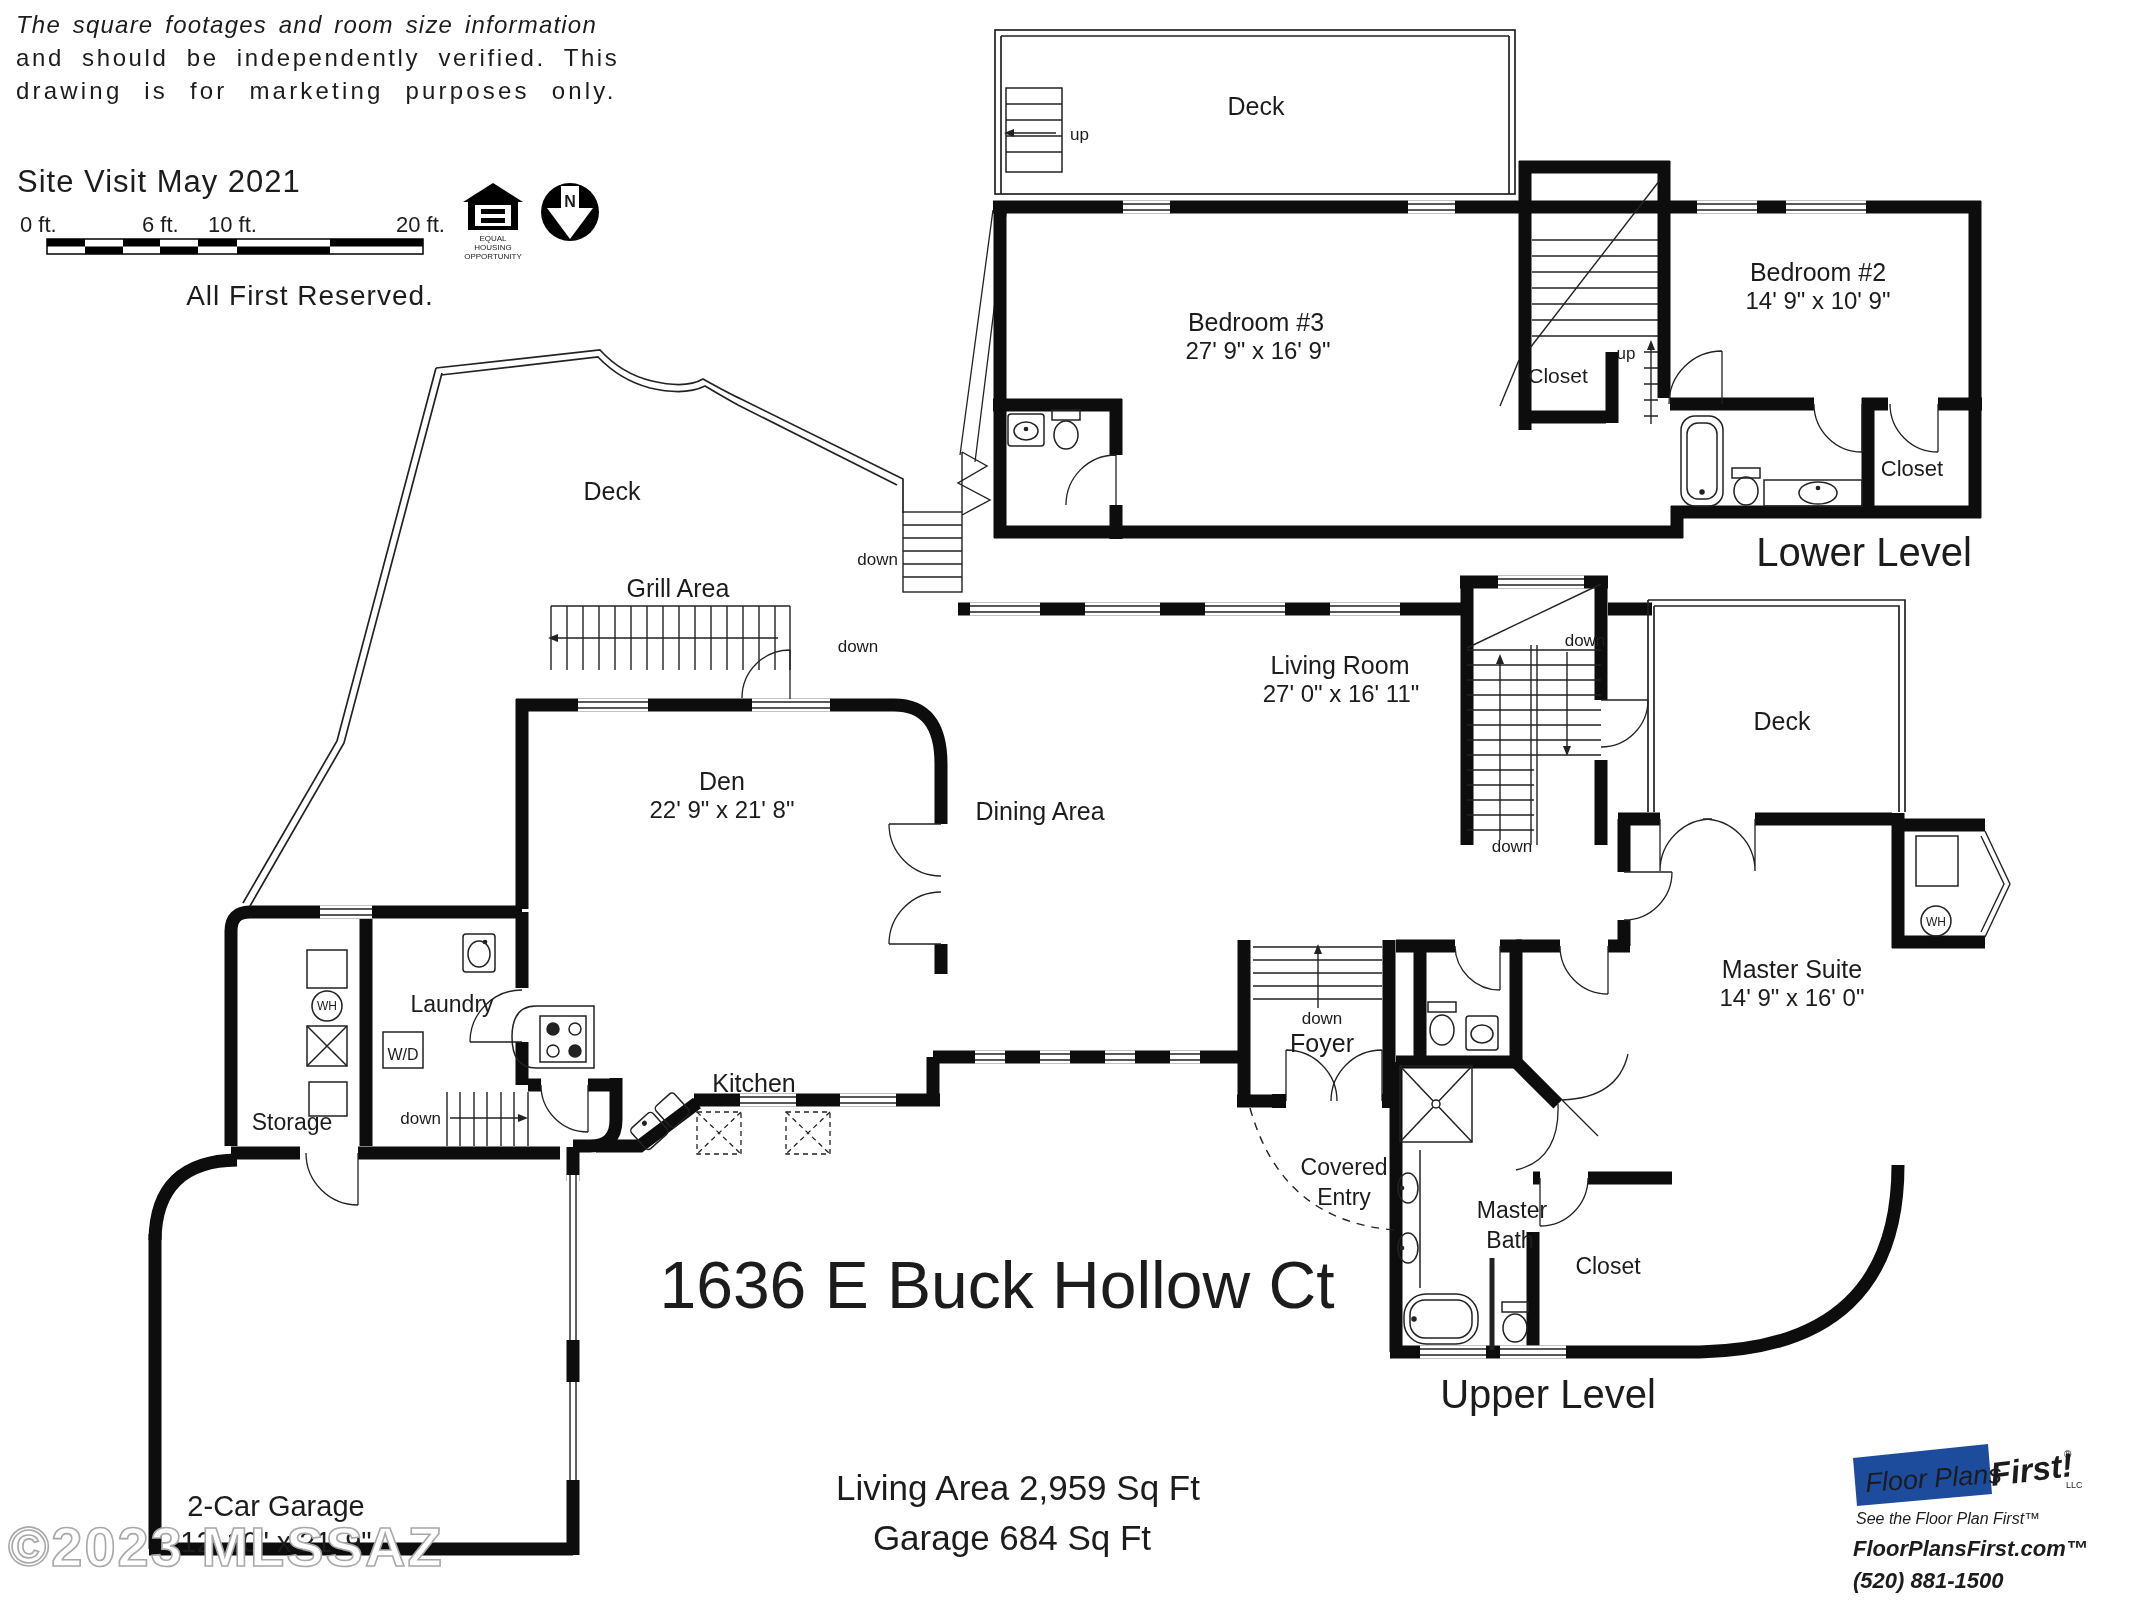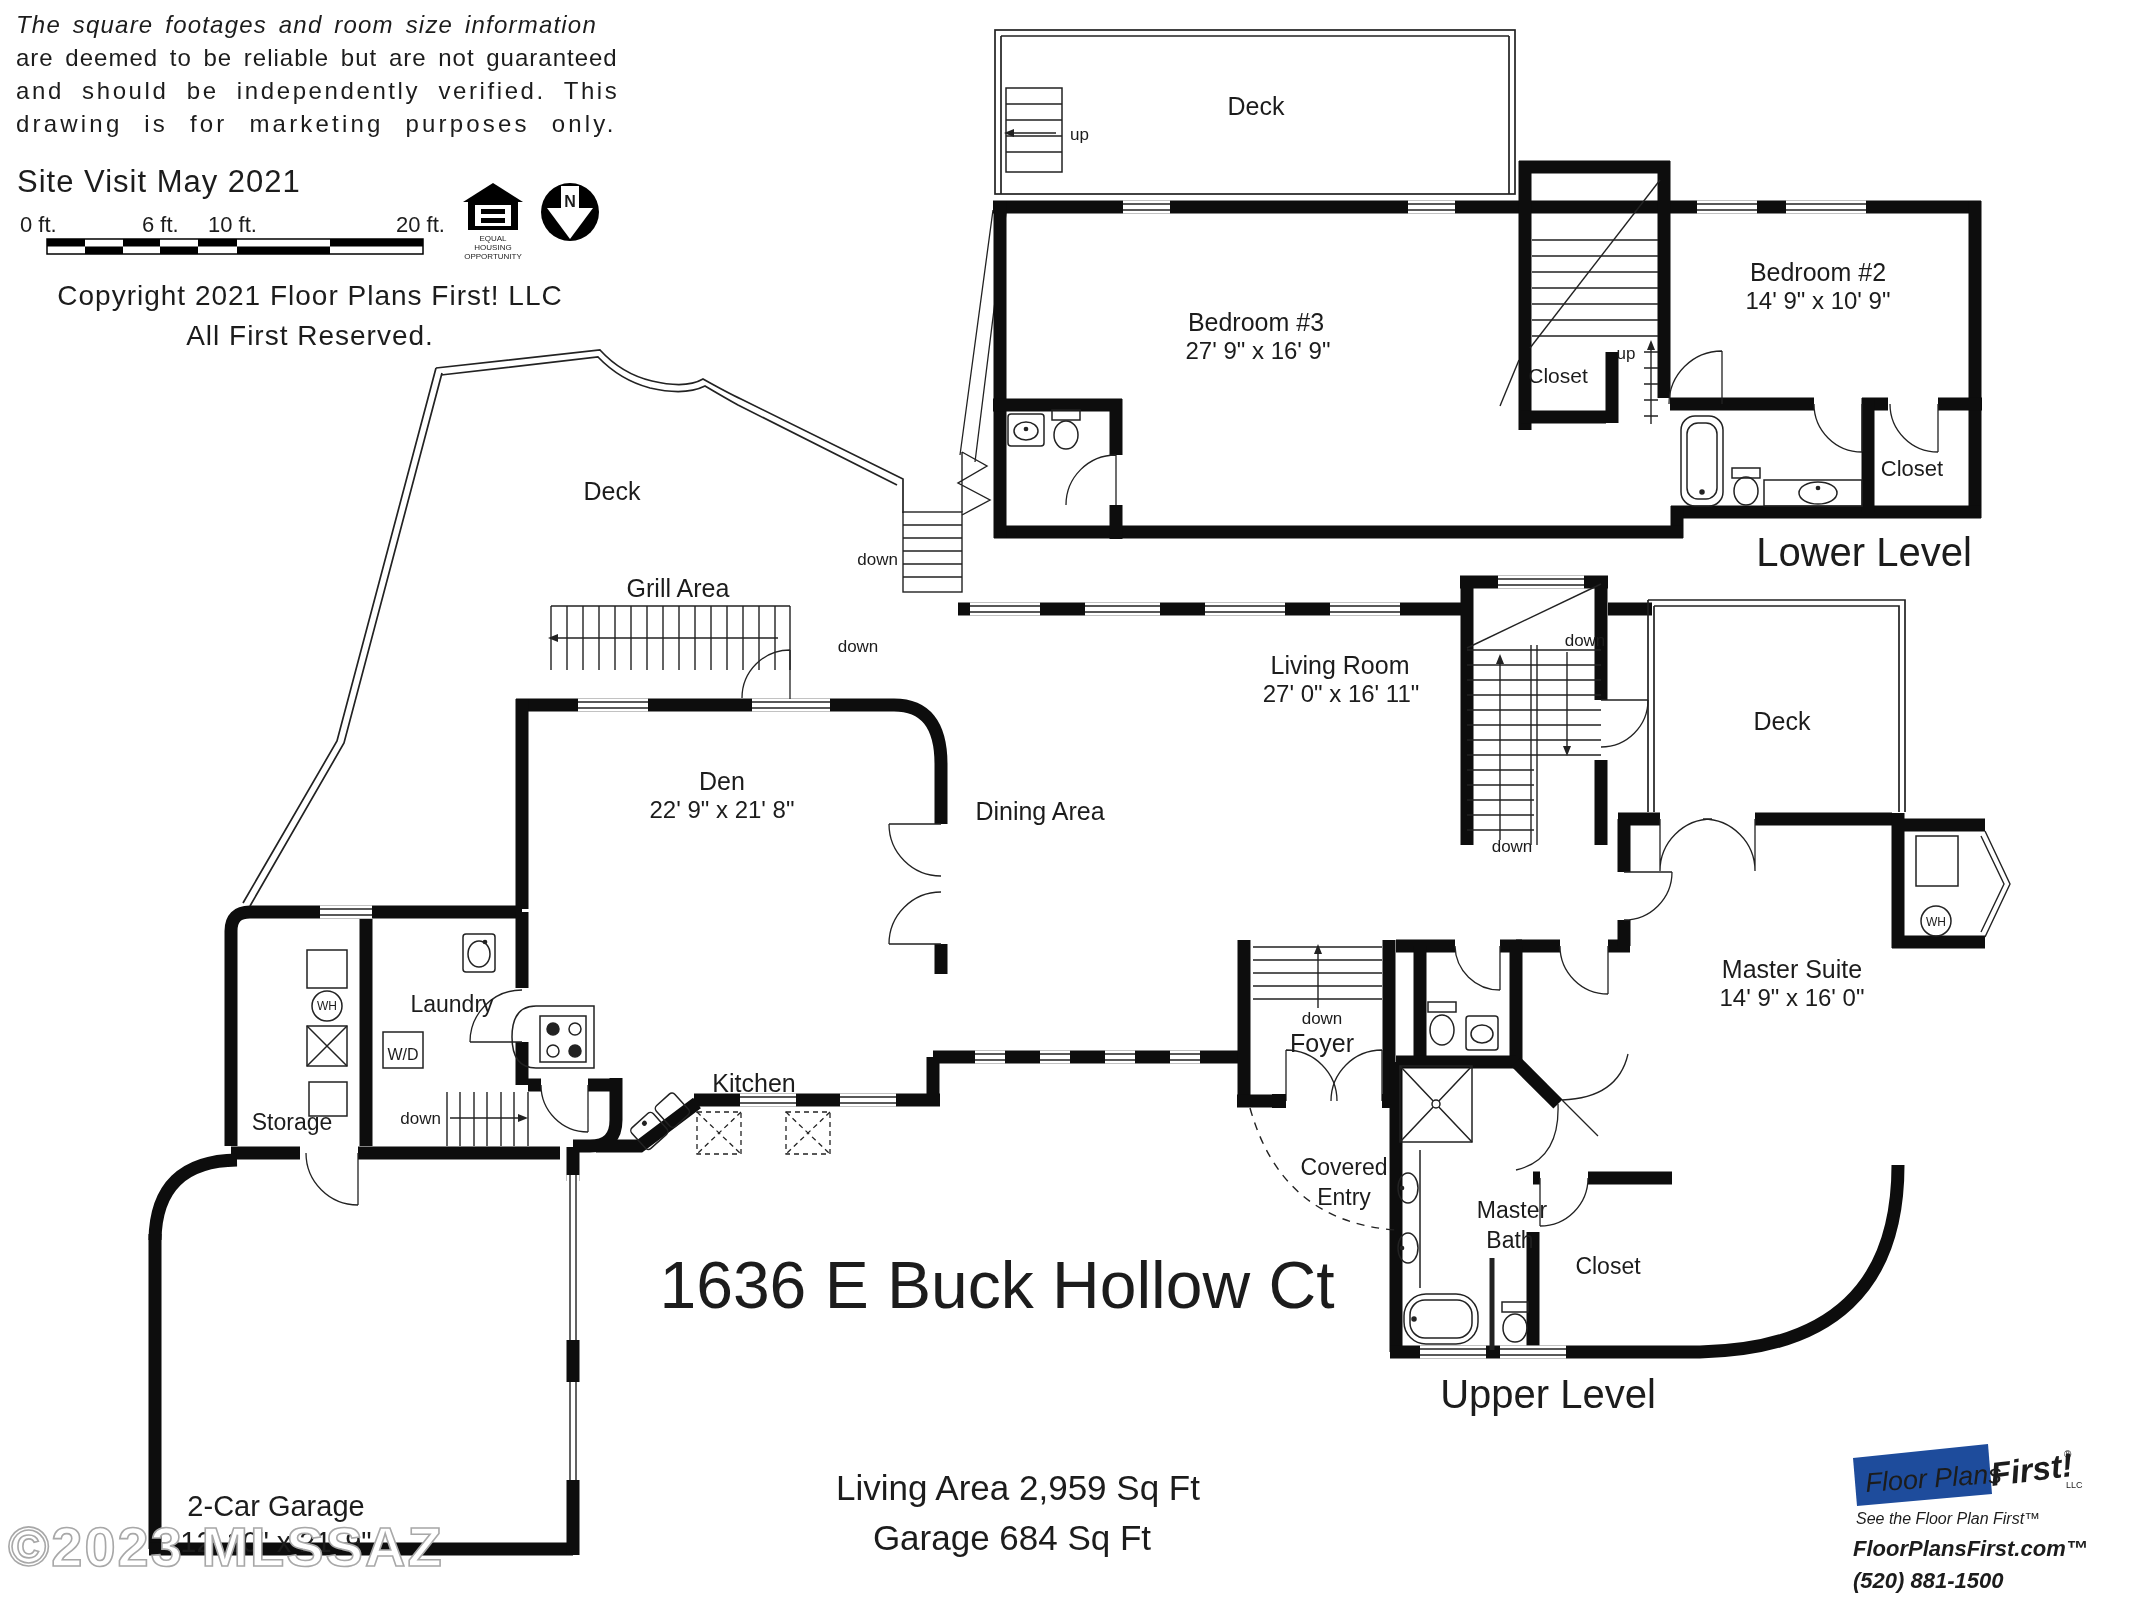--- a/index.html
+++ b/index.html
@@ -21,29 +21,27 @@
   .addr{font-size:66px;}
   .area{font-size:35px;}
   .wm{font-size:56px;letter-spacing:2px;stroke:#a8a8a8;stroke-width:1.6px;fill:#ffffff;font-weight:bold;}
   .tick{font-size:22px;}
 </style>
 </head>
 <body>
 
 <div id="disclaimer" class="abs">
   <div class="ln1">The square footages and room size information</div>
-  <div class="ln2">are deemed to be reliable but are not guaranteed</div>
   <div class="ln3">and should be independently verified. This</div>
   <div class="ln4">drawing is for marketing purposes only.</div>
 </div>
 
 <div id="site-visit" class="abs">Site Visit May 2021</div>
 
 <div id="copyright" class="abs">
-  <div>Copyright 2021 Floor Plans First! LLC</div>
   <div>All First Reserved.</div>
 </div>
 
 <svg width="2138" height="1617" viewBox="0 0 2138 1617">
   <defs></defs>
 
   <g>
     <text class="tick" x="20" y="232">0 ft.</text>
     <text class="tick" x="142" y="232">6 ft.</text>
     <text class="tick" x="208" y="232">10 ft.</text>

